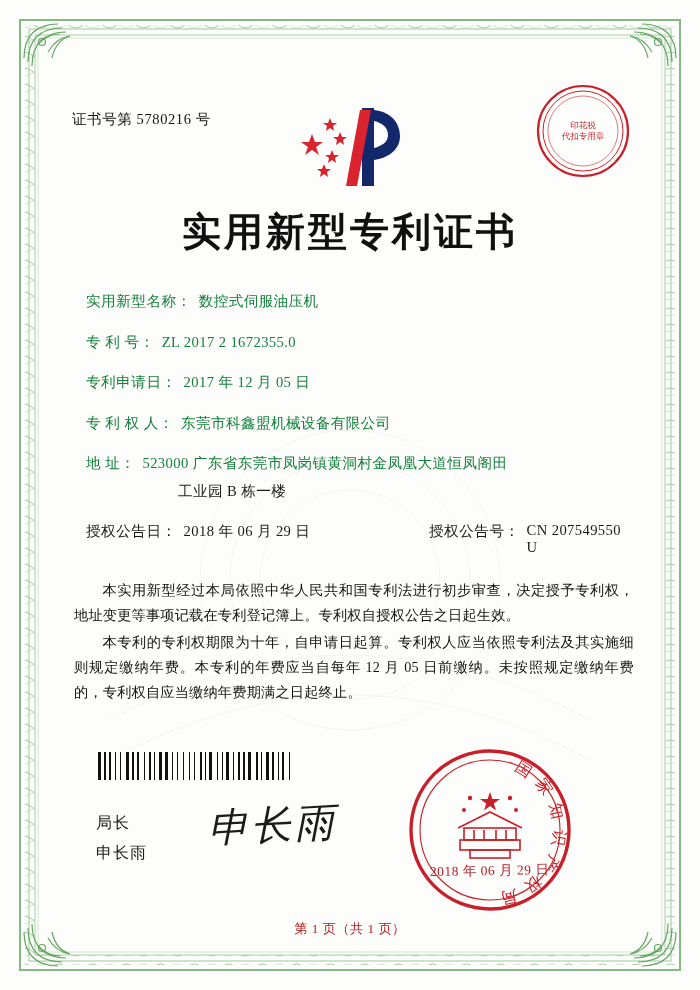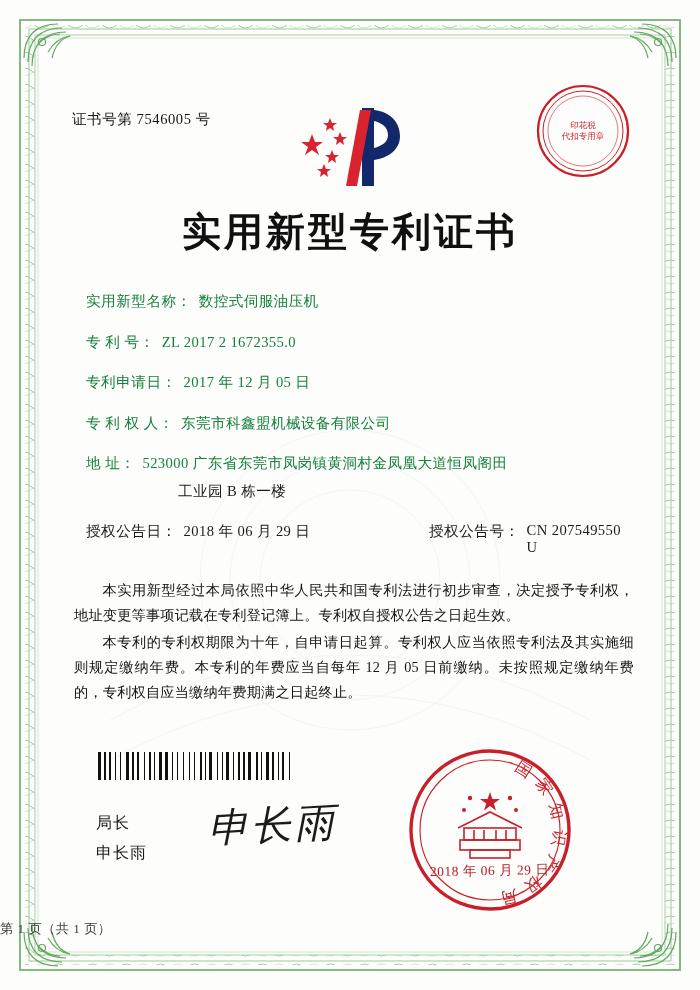--- a/index.html
+++ b/index.html
@@ -216,22 +216,23 @@
     font-size: 13.5px;
     color: #b3202a;
     letter-spacing: .5px;
     transform: rotate(-1deg);
   }
 
   .footer {
     position: absolute;
     left: 0; right: 0;
     bottom: 52px;
+    text-align: center;
     font-size: 13.2px;
-    color: #404040;
+    color: #b91c1c;
     letter-spacing: .5px;
   }
 </style>
 </head>
 <body>
 
 <div id="page">
 
   <svg class="guilloche" width="668" height="958" viewBox="0 0 668 958">
     <defs>
@@ -300,21 +301,21 @@
       <circle cx="300" cy="280" r="150"></circle>
       <circle cx="300" cy="280" r="120"></circle>
       <circle cx="300" cy="280" r="90"></circle>
       <path d="M60 460 Q300 330 540 460"></path>
       <path d="M60 420 Q300 290 540 420"></path>
     </g>
   </svg>
 
   <div id="content">
 
-    <div class="cert-no">证书号第 7546005 号</div>
+    <div class="cert-no">证书号第 5780216 号</div>
 
     <svg class="logo" viewBox="0 0 110 86">
       <g>
         <path d="M66 4 L66 82 L78 82 L78 4 Z" fill="#12286b"></path>
         <path d="M78 6 C96 8 104 20 104 32 C104 46 92 54 78 56 L78 44 C86 42 92 38 92 31 C92 23 86 19 78 17 Z" fill="#12286b"></path>
         <path d="M64 6 L50 82 L61 82 L75 6 Z" fill="#d9232e"></path>
         <g fill="#d9232e">
           <polygon points="16,30 19,38 27,38 20,43 23,51 16,46 9,51 12,43 5,38 13,38"></polygon>
           <polygon points="34,14 36,19 41,19 37,22 38,27 34,24 30,27 31,22 27,19 32,19"></polygon>
           <polygon points="44,28 46,33 51,33 47,36 48,41 44,38 40,41 41,36 37,33 42,33"></polygon>

